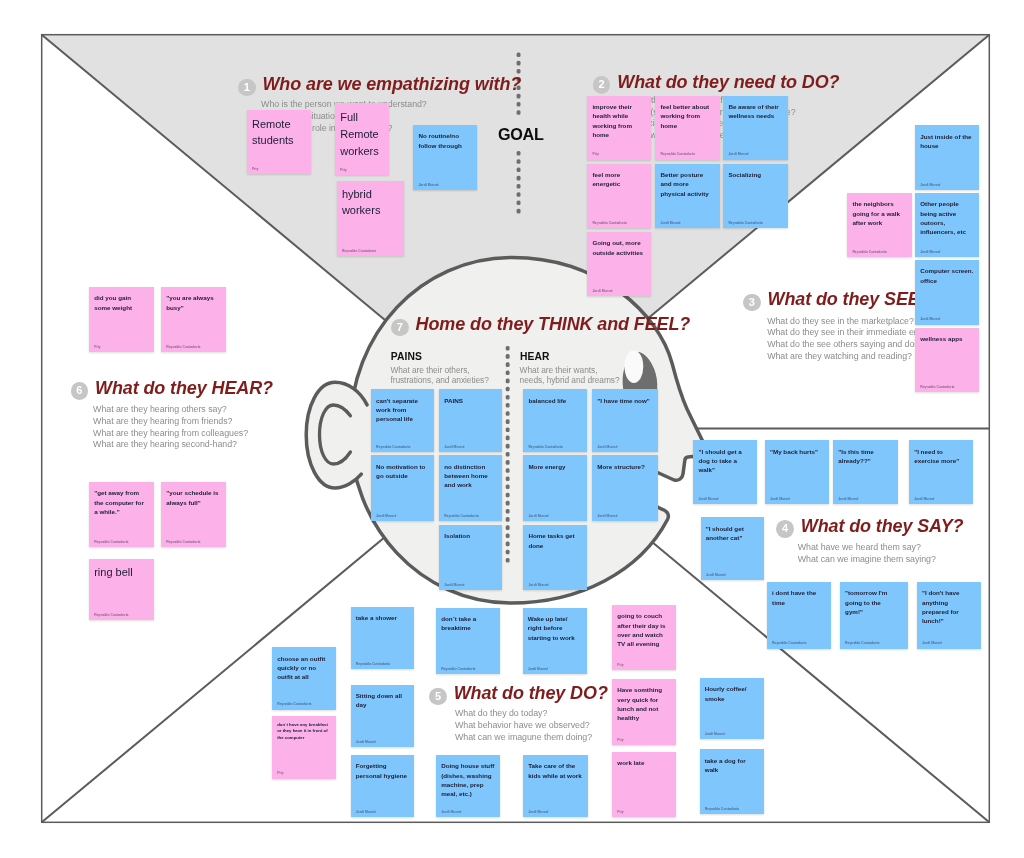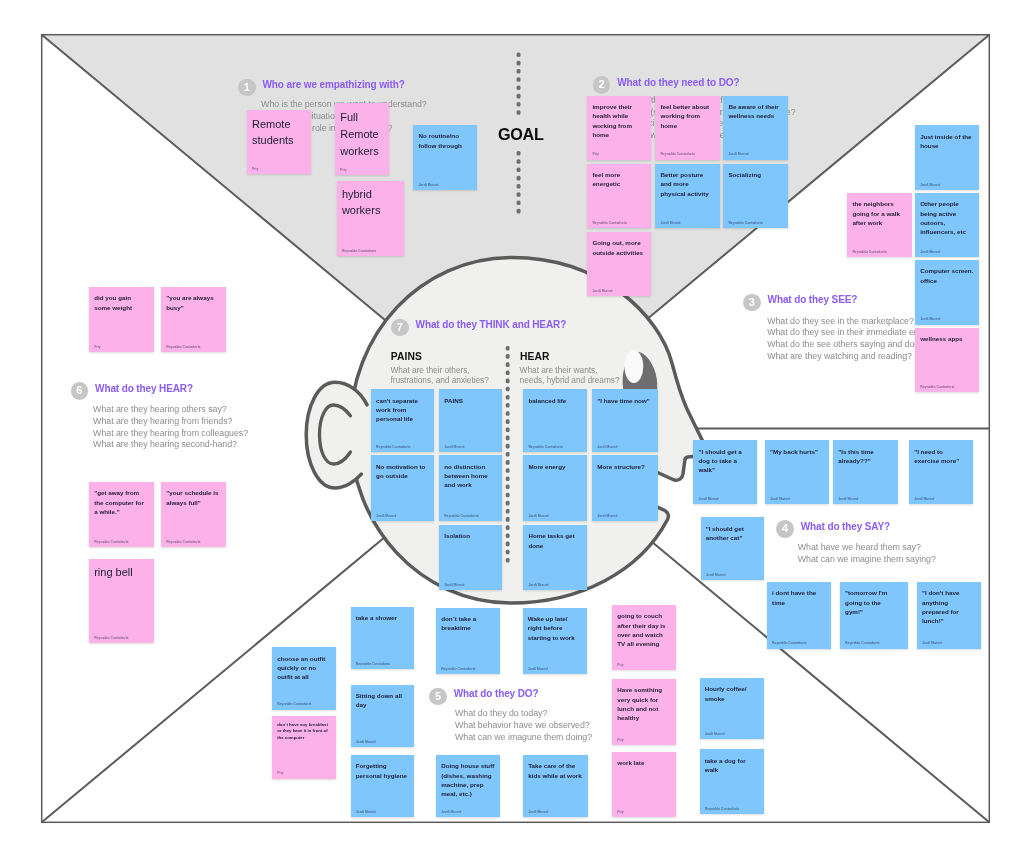--- a/index.html
+++ b/index.html
@@ -15,22 +15,22 @@
   .note .txt{font-size:6.25px;line-height:9.35px;color:#1c1c33;font-weight:700;letter-spacing:0;}
   .note .auth{position:absolute;left:5.2px;bottom:3.2px;font-size:3.4px;line-height:4px;
               color:rgba(20,20,45,.50);font-weight:700;letter-spacing:.01px;white-space:nowrap;}
   .pink{background:#fcb2e8;}
   .blue{background:#7fc6fc;}
 
   .hdg{position:absolute;}
   .badge{position:absolute;left:0;top:0;width:17.8px;height:17.8px;border-radius:50%;
      background:#c6c6c6;color:#fff;text-align:center;font-weight:700;
      font-size:11px;line-height:17.8px;}
-  .htxt{position:absolute;left:24.6px;top:-2.6px;font-size:10px;line-height:17px;
-     font-weight:700;color:#8b5cf6;white-space:nowrap;letter-spacing:-.12px;}
+  .htxt{position:absolute;left:24.6px;top:-2.6px;font-size:18px;line-height:17px;
+     font-weight:700;color:#7f1d1d;white-space:nowrap;letter-spacing:-.12px;font-style:italic;}
   .sub{position:absolute;color:#8d8d8d;white-space:pre;font-weight:400;
      font-size:8.85px;line-height:11.9px;letter-spacing:-.05px;}
   .goal{position:absolute;font-weight:700;color:#0d0d0d;font-size:16.2px;letter-spacing:-.3px;
      }
   .pglabel{position:absolute;font-weight:700;color:#111;font-size:10.3px;letter-spacing:.1px;}
   .pgsub{position:absolute;color:#8d8d8d;white-space:pre;font-size:8.4px;line-height:9.5px;letter-spacing:-.06px;}
 </style>
 </head>
 <body>
 
@@ -188,21 +188,21 @@
     <div class="badge">6</div>
     <div class="htxt">What do they HEAR?</div>
   </div>
   <div class="sub" style="left:93.1px;top:403.7px;">What are they hearing others say?
 What are they hearing from friends?
 What are they hearing from colleagues?
 What are they hearing second-hand?</div>
 
   <div class="hdg" style="left:391.0px;top:318.7px;">
     <div class="badge">7</div>
-    <div class="htxt">What do they THINK and HEAR?</div>
+    <div class="htxt">Home do they THINK and FEEL?</div>
   </div>
 
   <div class="pglabel" style="left:390.8px;top:350.8px;">PAINS</div>
   <div class="pgsub" style="left:390.4px;top:366.2px;">What are their others,
 frustrations, and anxieties?</div>
   <div class="pglabel" style="left:519.9px;top:350.8px;">HEAR</div>
   <div class="pgsub" style="left:519.6px;top:366.2px;">What are their wants,
 needs, hybrid and dreams?</div>
 
   <div class="goal" style="left:498px;top:125px;">GOAL</div>
@@ -369,21 +369,21 @@
           <div class="auth">Reynaldo Contaduria</div>
         </div>
         <div class="note pink" style="left: 89px; top: 482px; width: 65px; height: 65px;">
           <div class="txt">"get away from the computer for a while."</div>
           <div class="auth">Reynaldo Contaduria</div>
         </div>
         <div class="note pink" style="left: 161px; top: 482px; width: 65px; height: 65px;">
           <div class="txt">"your schedule is always full"</div>
           <div class="auth">Reynaldo Contaduria</div>
         </div>
-        <div class="note pink" style="left: 89px; top: 559px; width: 64.7px; height: 84px;">
+        <div class="note pink" style="left: 89px; top: 559px; width: 64.7px; height: 61px;">
           <div class="txt" style="font-size: 11px; line-height: 15.9px; font-weight: 400;">ring bell</div>
           <div class="auth">Reynaldo Contaduria</div>
         </div>
         <div class="note blue" style="left: 370.9px; top: 389.4px; width: 63.5px; height: 62.4px;">
           <div class="txt">can't separate work from personal life</div>
           <div class="auth">Reynaldo Contaduria</div>
         </div>
         <div class="note blue" style="left: 439.1px; top: 389.4px; width: 63px; height: 62.4px;">
           <div class="txt">PAINS</div>
           <div class="auth">Jordi Munné</div>

